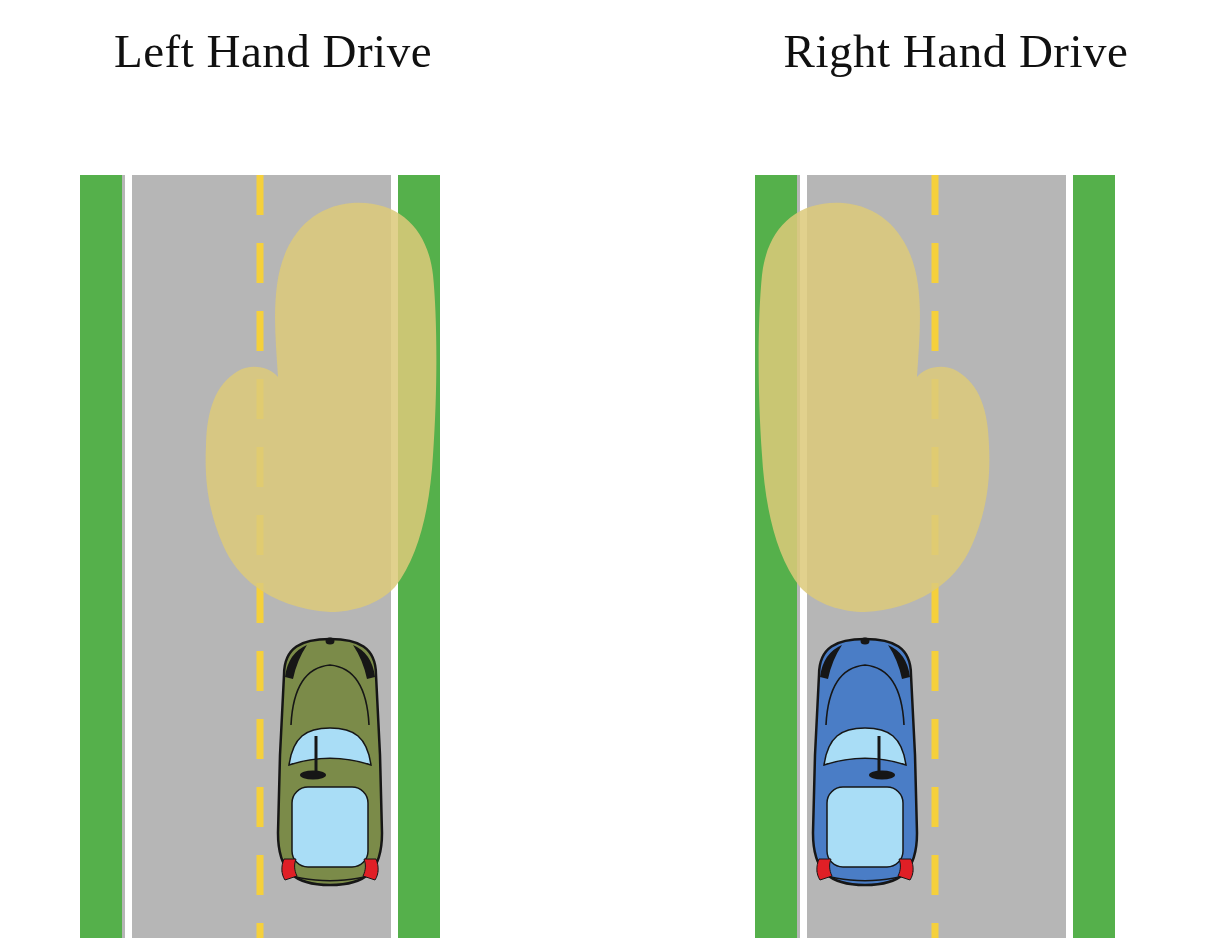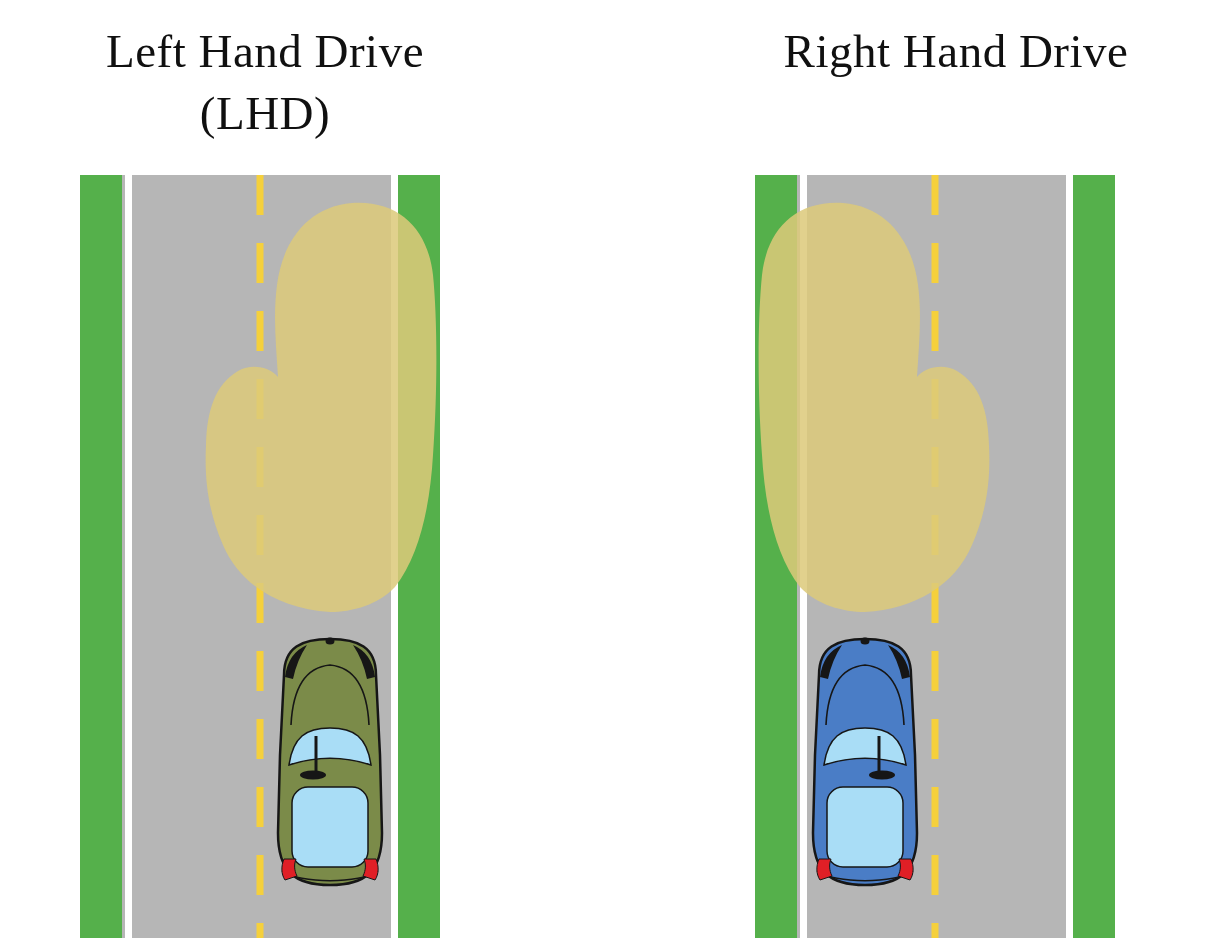--- a/index.html
+++ b/index.html
@@ -16,35 +16,34 @@
   }
   .panel-title {
     position: absolute;
     top: 20px;
     text-align: center;
     font-size: 47px;
     line-height: 1.32;
     color: #101010;
     letter-spacing: 0.5px;
   }
-  .panel-title.left  { left: 0;     width: 530px; }
+  .panel-title.left  { left: 8px;     width: 530px; }
   .panel-title.right { left: 686px; width: 540px; }
   .scene {
     position: absolute;
     top: 175px;
   }
   .scene.left  { left: 80px; }
   .scene.right { left: 755px; }
 </style>
 </head>
 <body>
 
 <div class="panel-title left">
   <div>Left Hand Drive</div>
-  <div>(LHD)</div>
 </div>
 
 <div class="panel-title right">
   <div>Right Hand Drive</div>
 </div>
 
 <svg class="scene left" width="360" height="763" viewBox="0 0 360 763">
   <rect x="0" y="0" width="42" height="763" fill="#55b04b"></rect>
   <rect x="318" y="0" width="42" height="763" fill="#55b04b"></rect>
   <rect x="42" y="0" width="276" height="763" fill="#b6b6b6"></rect>

